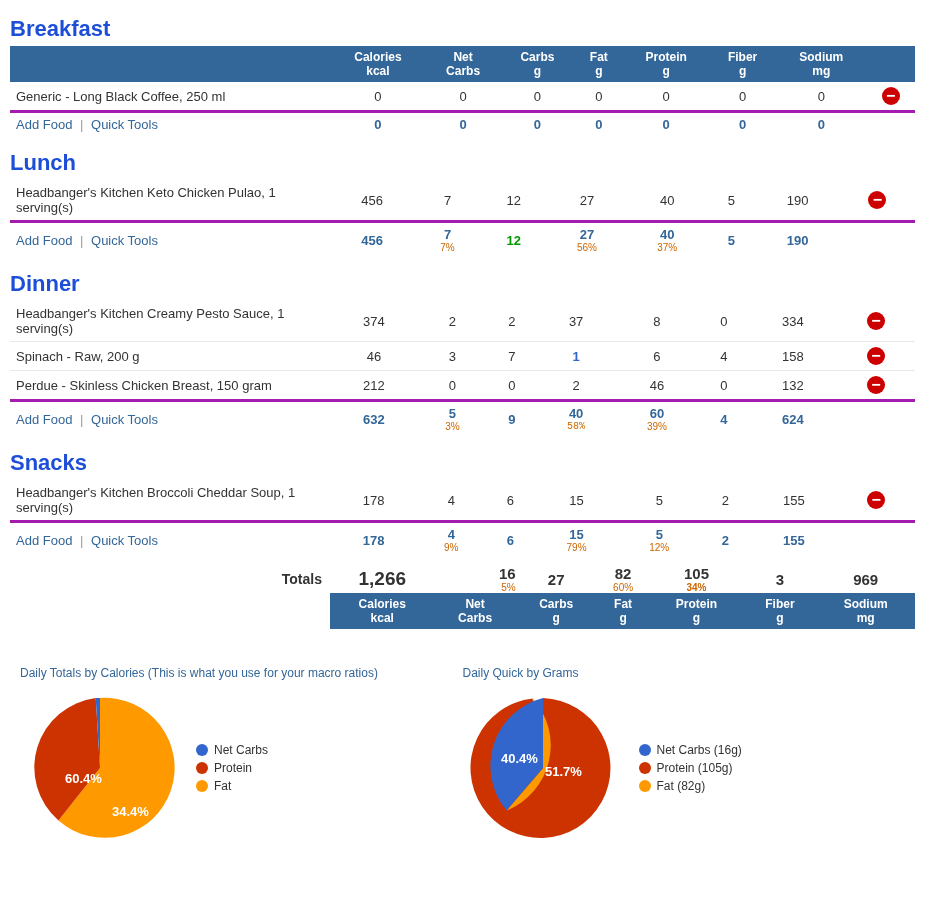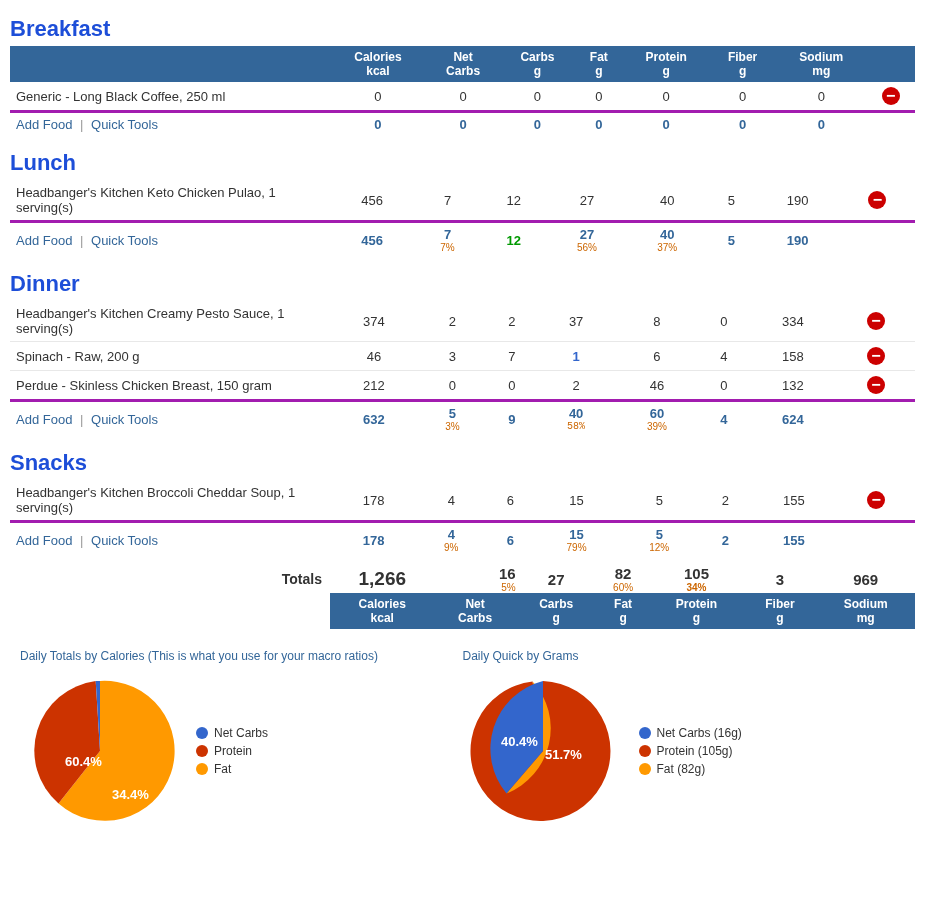--- a/index.html
+++ b/index.html
@@ -45,21 +45,21 @@
       color: #fff;
       text-align: center;
       line-height: 18px;
       font-size: 16px;
       cursor: pointer;
       font-weight: bold;
     }
     
     .grand-totals-section { margin-top: 4px; }
     
-    .charts-section { display: flex; justify-content: space-between; margin-top: 20px; padding: 0 10px; }
+    .charts-section { display: flex; justify-content: space-between; margin-top: 37px; padding: 0 10px; }
     .chart-container { flex: 1; }
     .chart-title { color: #336699; font-size: 12px; margin-bottom: 8px; }
     
     .pie-chart-wrapper { display: flex; align-items: center; gap: 16px; }
     
     .legend { display: flex; flex-direction: column; gap: 4px; font-size: 12px; }
     .legend-item { display: flex; align-items: center; gap: 6px; }
     .legend-dot { width: 12px; height: 12px; border-radius: 50%; flex-shrink: 0; }
     
     svg text { font-family: Arial, sans-serif; }

